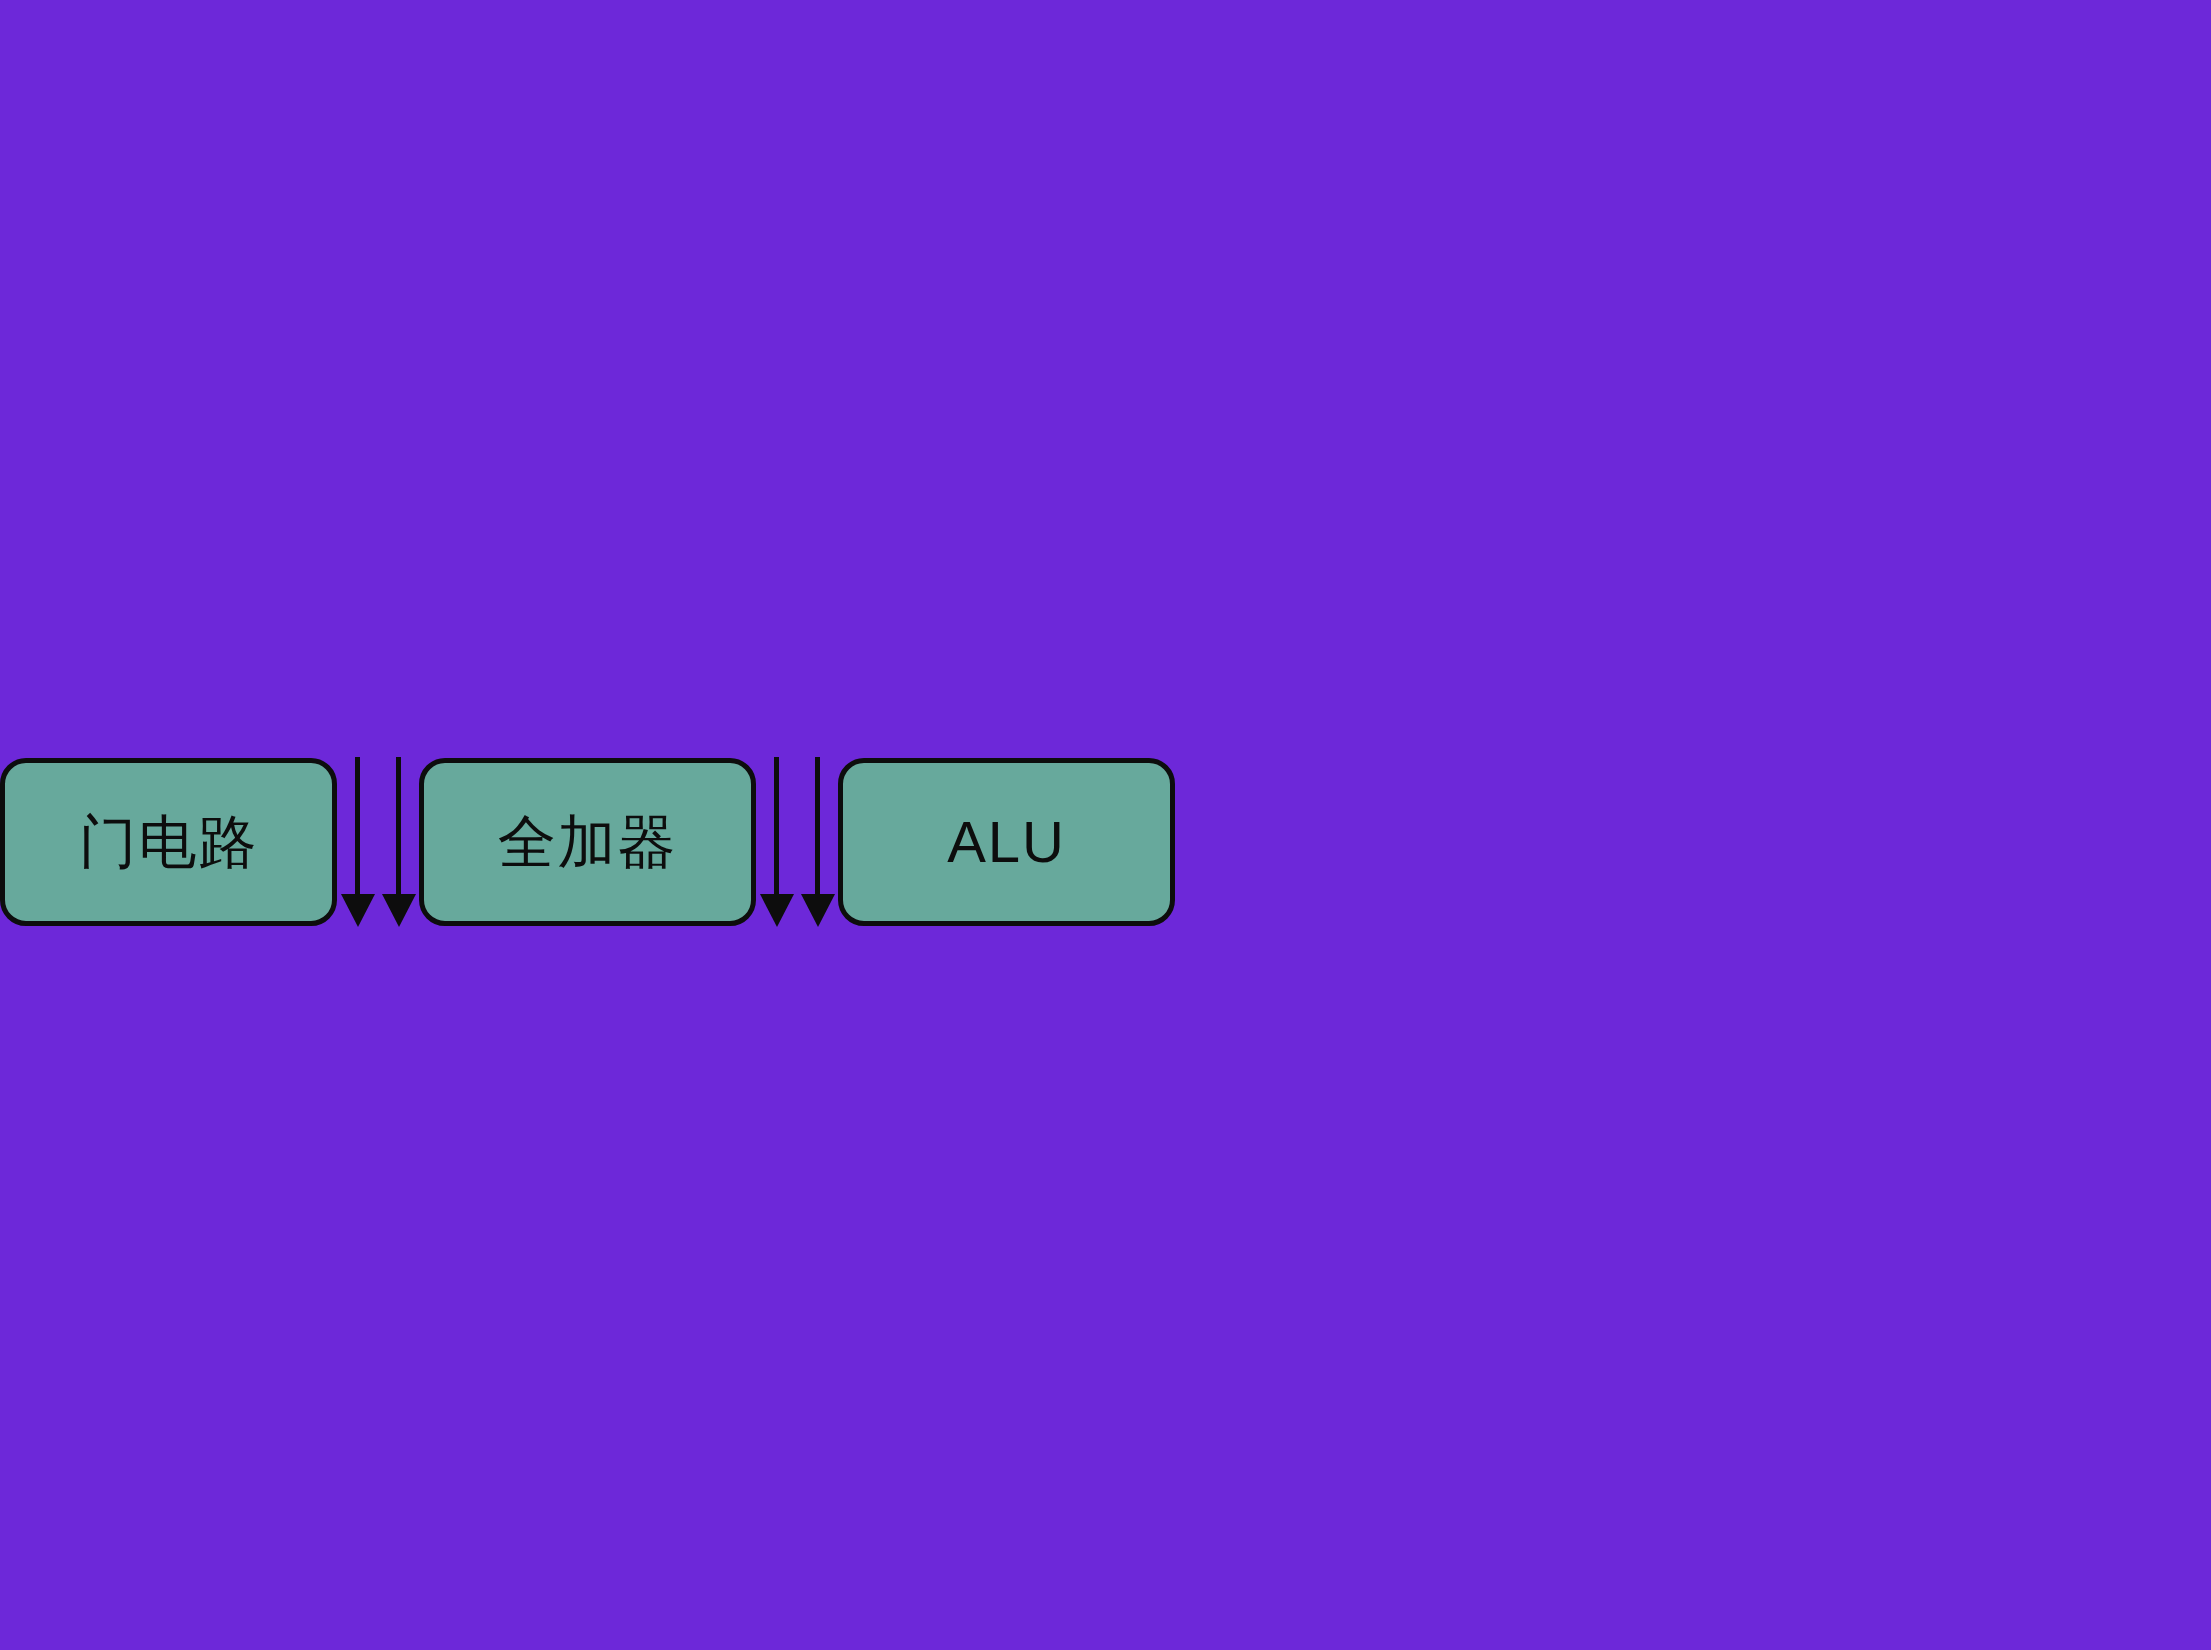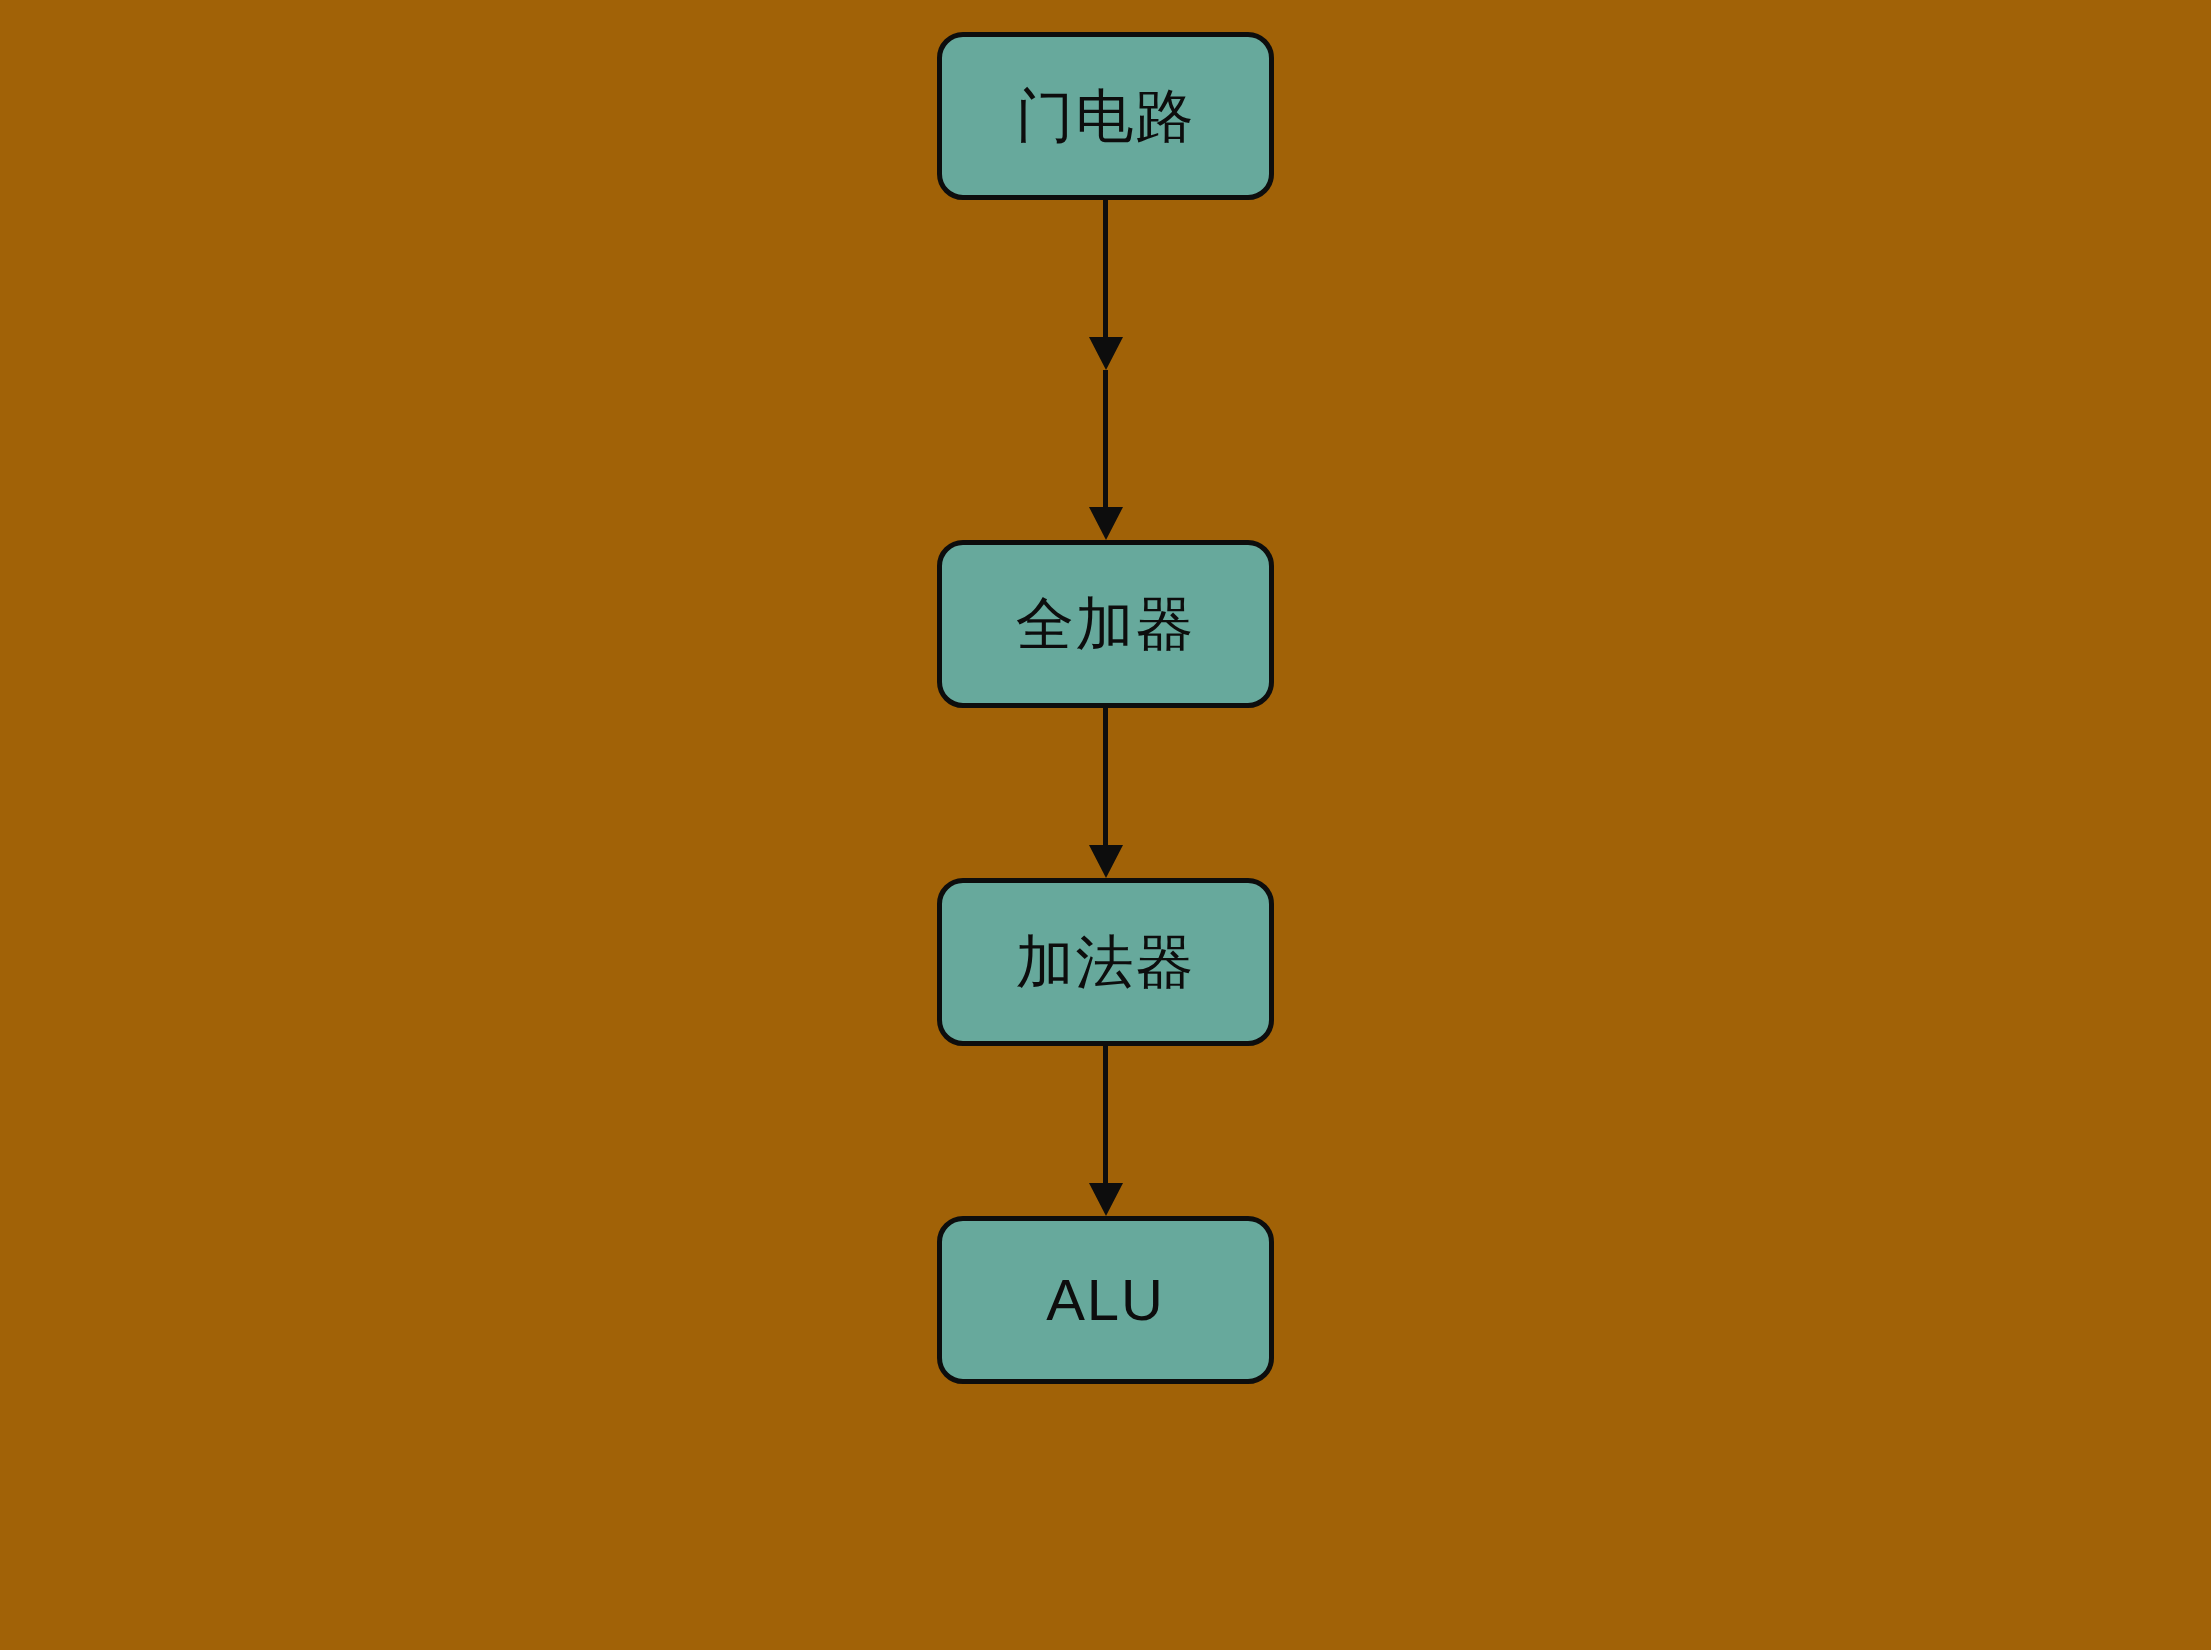--- a/index.html
+++ b/index.html
@@ -4,24 +4,24 @@
 <style>
   html, body {
     margin: 0;
     padding: 0;
     background: #ffffff;
   }
   #canvas {
     position: relative;
     width: 2211px;
     height: 1651px;
-    background: #a16207;
+    background: #6d28d9;
     font-family: "Liberation Sans", "DejaVu Sans", sans-serif;
     display: flex;
-    flex-direction: column;
+    flex-direction: row;
     align-items: center;
     padding-top: 32px;
     box-sizing: border-box;
     overflow: hidden;
   }
   .node {
     box-sizing: border-box;
     width: 337px;
     height: 168px;
     background: #67A99C;
@@ -82,23 +82,20 @@
 
   <div class="node">
     <span class="node-label">全加器</span>
   </div>
 
   <div class="edge">
     <span class="edge-line"></span>
     <span class="edge-arrowhead"></span>
   </div>
 
-  <div class="node">
-    <span class="node-label">加法器</span>
-  </div>
 
   <div class="edge">
     <span class="edge-line"></span>
     <span class="edge-arrowhead"></span>
   </div>
 
   <div class="node">
     <span class="node-label">ALU</span>
   </div>
 

